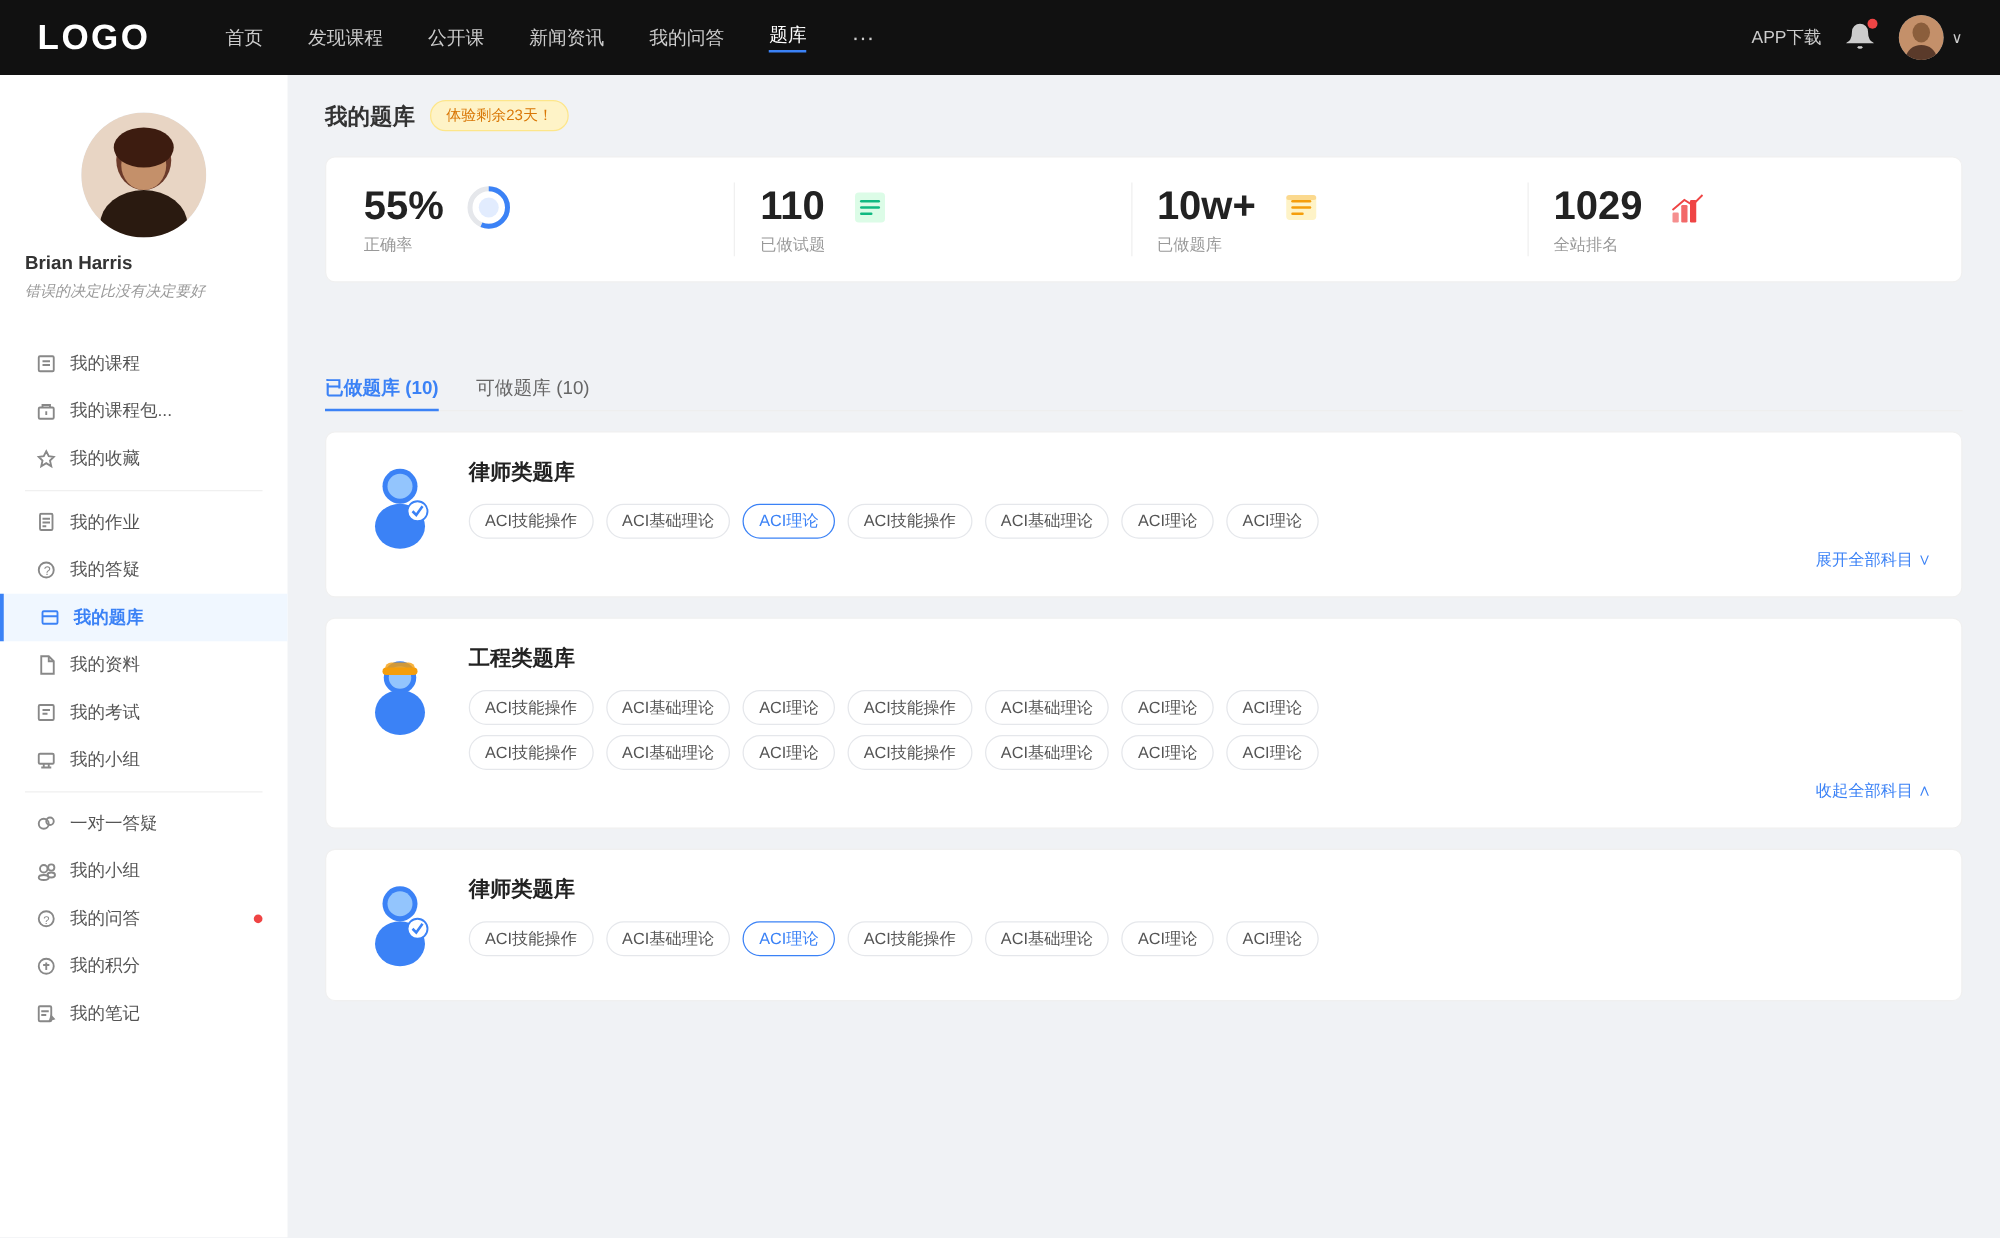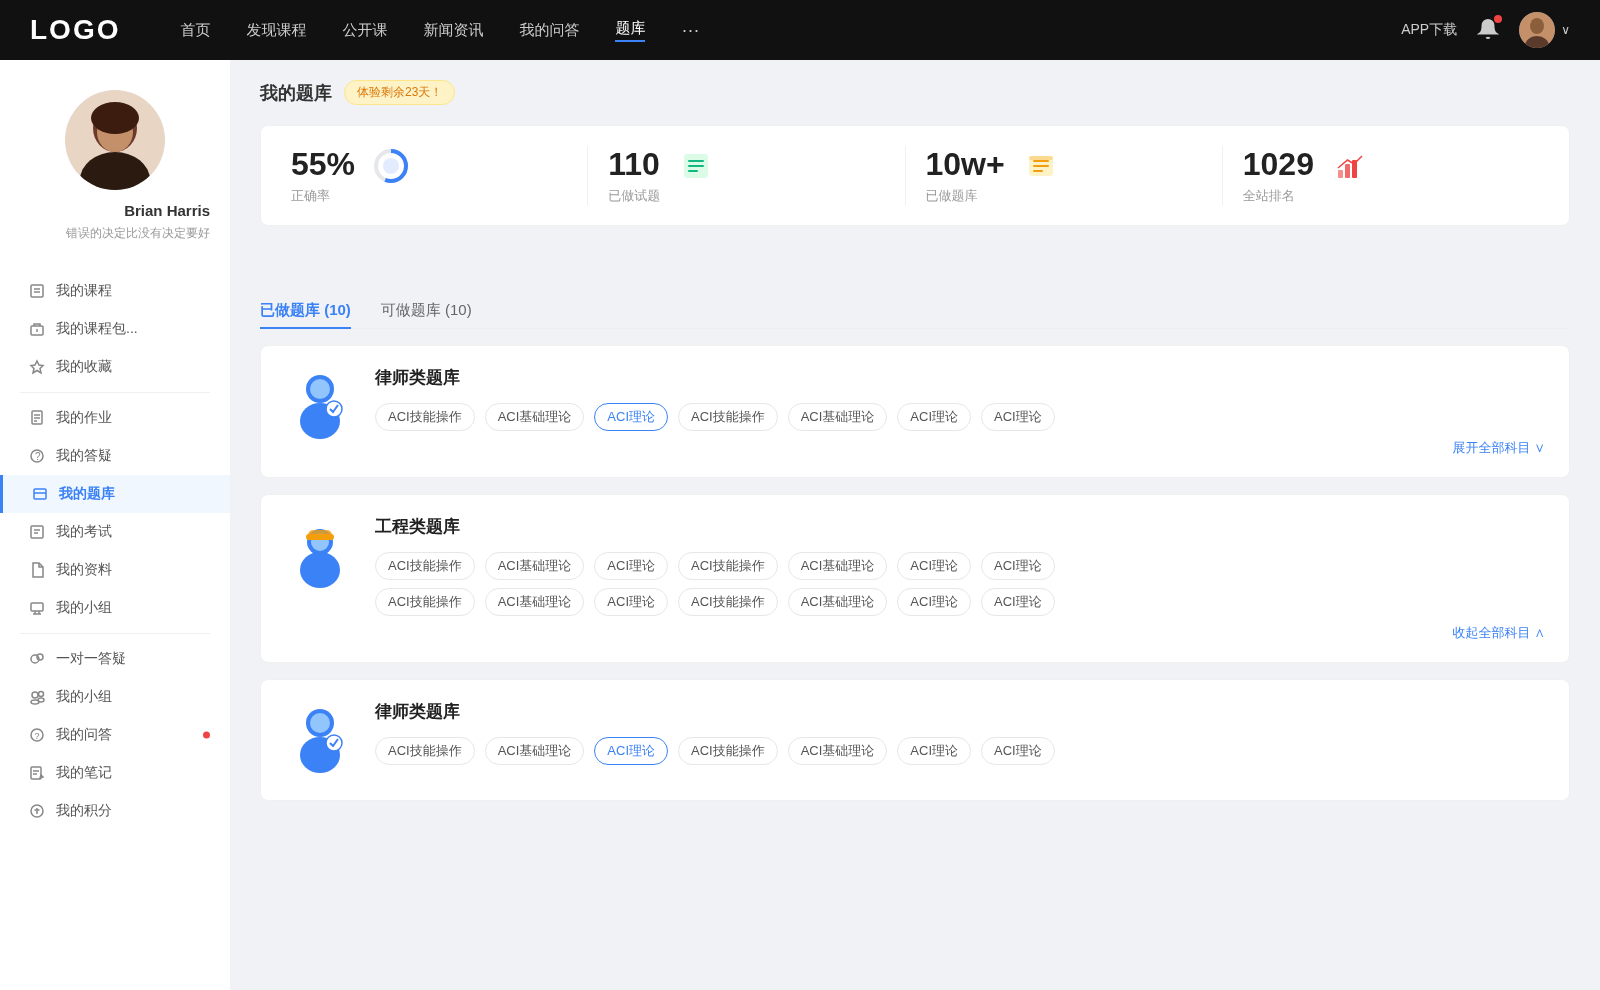--- a/index.html
+++ b/index.html
@@ -19,24 +19,24 @@
     .bell-badge { position: absolute; top: -3px; right: -3px; width: 8px; height: 8px; background: #ef4444; border-radius: 50%; }
     .avatar-wrap { display: flex; align-items: center; gap: 6px; cursor: pointer; }
     .avatar-circle { width: 36px; height: 36px; border-radius: 50%; background: #888; overflow: hidden; display: flex; align-items: center; justify-content: center; }
     .chevron-down { color: #ccc; font-size: 12px; }
 
     
     .layout { display: flex; margin-top: 60px; min-height: calc(100vh - 60px); }
 
     
     .sidebar { width: 230px; background: white; min-height: calc(100vh - 60px); padding: 30px 0 20px; flex-shrink: 0; }
-    .sidebar-profile { text-align: right; padding: 0 20px 20px; }
+    .sidebar-profile { text-align: left; padding: 0 20px 20px; }
     .profile-avatar { width: 100px; height: 100px; border-radius: 50%; background: #e5e7eb; margin: 0 auto 12px; overflow: hidden; position: relative; }
     .profile-name { font-size: 15px; font-weight: 600; color: #333; margin-bottom: 6px; }
-    .profile-motto { font-size: 12px; color: #999; }
+    .profile-motto { font-size: 12px; color: #999; font-style: italic; }
     .sidebar-menu { margin-top: 10px; }
     .menu-item { display: flex; align-items: center; gap: 10px; padding: 10px 28px; cursor: pointer; color: #555; font-size: 14px; transition: all 0.2s; }
     .menu-item.active { color: #3b82f6; background: #f0f7ff; border-left: 3px solid #3b82f6; }
     .menu-icon { width: 18px; height: 18px; display: flex; align-items: center; justify-content: center; flex-shrink: 0; }
     .menu-divider { height: 1px; background: #f0f0f0; margin: 6px 20px; }
 
     
     .main { flex: 1; padding: 20px 30px; min-width: 0; }
     .page-header { display: flex; align-items: center; gap: 12px; margin-bottom: 20px; }
     .page-title { font-size: 18px; font-weight: 600; color: #333; }
@@ -185,36 +185,36 @@
               <rect x="2" y="3" width="12" height="10" rx="1"></rect>
               <line x1="2" y1="7" x2="14" y2="7"></line>
             </svg>
         </div>
         <span style="color:#3b82f6;font-weight:600;">我的题库</span>
       </div>
 
       <div class="menu-item">
         <div class="menu-icon">
           <svg width="16" height="16" viewBox="0 0 16 16" fill="none" stroke="#888" stroke-width="1.5">
+              <path d="M4 1h6l4 4v10H4z"></path>
+              <polyline points="10,1 10,5 14,5"></polyline>
+            </svg>
+        </div>
+        <span>我的资料</span>
+      </div>
+
+      <div class="menu-item">
+        <div class="menu-icon">
+          <svg width="16" height="16" viewBox="0 0 16 16" fill="none" stroke="#888" stroke-width="1.5">
               <rect x="2" y="2" width="12" height="12" rx="1"></rect>
               <line x1="5" y1="6" x2="11" y2="6"></line>
               <line x1="5" y1="9" x2="9" y2="9"></line>
             </svg>
         </div>
         <span>我的考试</span>
-      </div>
-
-      <div class="menu-item">
-        <div class="menu-icon">
-          <svg width="16" height="16" viewBox="0 0 16 16" fill="none" stroke="#888" stroke-width="1.5">
-              <path d="M4 1h6l4 4v10H4z"></path>
-              <polyline points="10,1 10,5 14,5"></polyline>
-            </svg>
-        </div>
-        <span>我的资料</span>
       </div>
 
       <div class="menu-item">
         <div class="menu-icon">
           <svg width="16" height="16" viewBox="0 0 16 16" fill="none" stroke="#888" stroke-width="1.5">
               <rect x="2" y="3" width="12" height="8" rx="1"></rect>
               <line x1="6" y1="11" x2="6" y2="14"></line>
               <line x1="10" y1="11" x2="10" y2="14"></line>
               <line x1="4" y1="14" x2="12" y2="14"></line>
             </svg>
@@ -252,37 +252,37 @@
               <text x="5.5" y="12" fill="#888" stroke="none" font-size="9">?</text>
             </svg>
         </div>
         <span>我的问答</span>
         <span style="width:7px;height:7px;background:#ef4444;border-radius:50%;position:absolute;right:20px;top:50%;transform:translateY(-50%);"></span>
       </div>
 
       <div class="menu-item">
         <div class="menu-icon">
           <svg width="16" height="16" viewBox="0 0 16 16" fill="none" stroke="#888" stroke-width="1.5">
+              <circle cx="8" cy="8" r="6"></circle>
+              <path d="M8 5 v6 M5.5 7 h5"></path>
+            </svg>
+        </div>
+        <span>我的积分</span>
+      </div>
+
+      <div class="menu-item">
+        <div class="menu-icon">
+          <svg width="16" height="16" viewBox="0 0 16 16" fill="none" stroke="#888" stroke-width="1.5">
               <rect x="2" y="2" width="10" height="12" rx="1"></rect>
               <line x1="4" y1="6" x2="10" y2="6"></line>
               <line x1="4" y1="9" x2="8" y2="9"></line>
               <path d="M12 10 l2 2 -3 1 z"></path>
             </svg>
         </div>
         <span>我的笔记</span>
-      </div>
-
-      <div class="menu-item">
-        <div class="menu-icon">
-          <svg width="16" height="16" viewBox="0 0 16 16" fill="none" stroke="#888" stroke-width="1.5">
-              <circle cx="8" cy="8" r="6"></circle>
-              <path d="M8 5 v6 M5.5 7 h5"></path>
-            </svg>
-        </div>
-        <span>我的积分</span>
       </div>
     </div>
   </aside>
 
   <main class="main">
 
     <div class="page-header">
       <h1 class="page-title">我的题库</h1>
       <span class="trial-badge">体验剩余23天！</span>
     </div>

